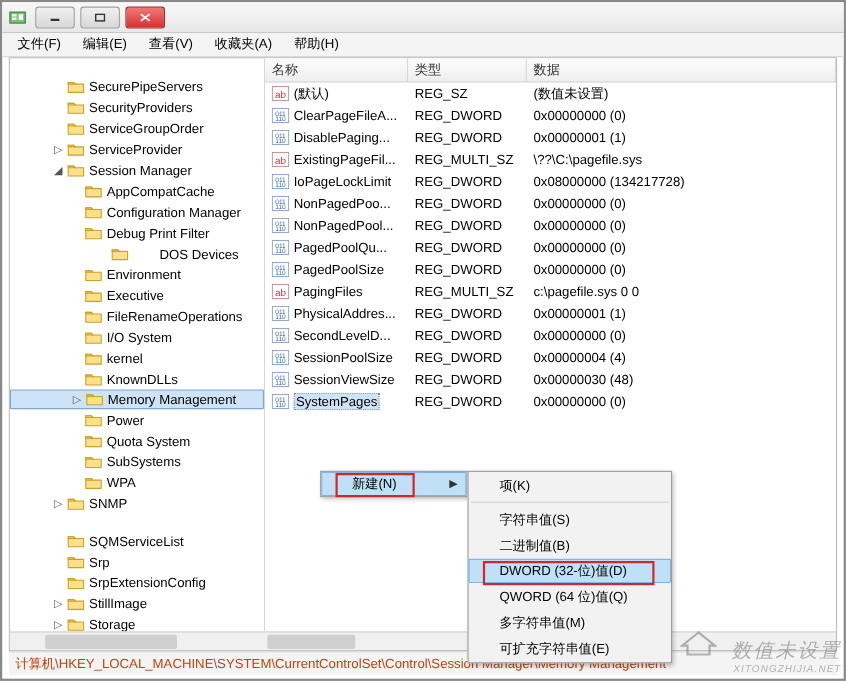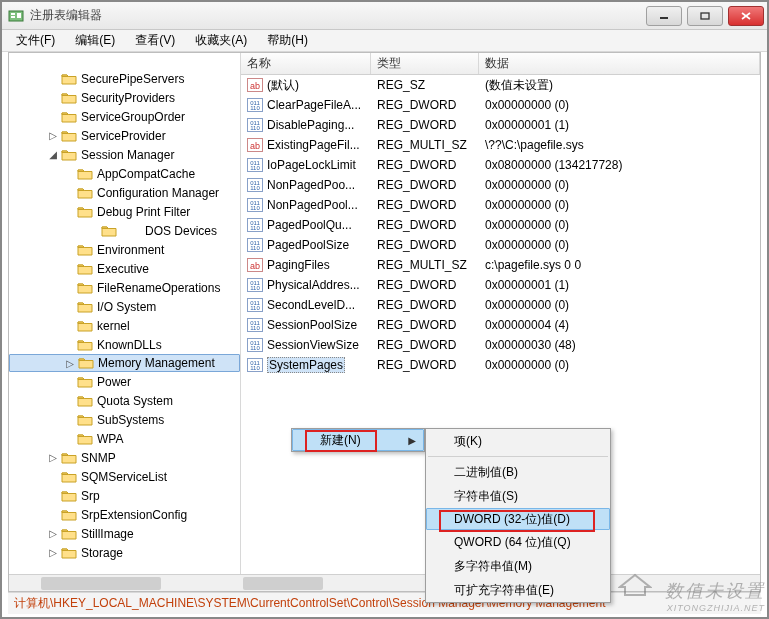--- a/index.html
+++ b/index.html
@@ -225,21 +225,20 @@
 
 <div class="titlebar">
   <span class="appicon">
     <svg width="16" height="16" viewBox="0 0 16 16">
       <rect x="1" y="3" width="14" height="10" fill="#7fbf7f" stroke="#3a7a3a"></rect>
       <rect x="3" y="5" width="4" height="2" fill="#fff"></rect>
       <rect x="3" y="8" width="4" height="2" fill="#fff"></rect>
       <rect x="9" y="5" width="4" height="5" fill="#fff"></rect>
     </svg>
   </span>
-  <span class="title">注册表编辑器</span>
   <div class="winbtns">
     <div class="winbtn">
       <svg width="10" height="8">
           <line x1="1" y1="6" x2="9" y2="6" stroke="#333" stroke-width="2"></line>
         </svg>
     </div>
     <div class="winbtn">
       <svg width="10" height="8">
           <rect x="1" y="1" width="8" height="6" fill="none" stroke="#333" stroke-width="1.3"></rect>
         </svg>
@@ -425,21 +424,21 @@
         <span>WPA</span>
       </div>
       <div class="treeline" style="padding-left: 38px;">
         <span class="arrow">▷</span>
         <span class="folder"><svg width="16" height="14" viewBox="0 0 16 14">
             <path d="M1 3 L6 3 L7.5 4.5 L15 4.5 L15 12 L1 12 Z" fill="#ffe08a" stroke="#c9a227"></path>
             <path d="M1 3 L6 3 L7.5 4.5 L1 4.5 Z" fill="#f3cf6b" stroke="#c9a227"></path>
           </svg></span>
         <span>SNMP</span>
       </div>
-      <div class="treeline" style="padding-left: 38px;">
+      <div class="treeline" style="padding-left: 38px; margin-top: 15px;">
         <span class="arrow"></span>
         <span class="folder"><svg width="16" height="14" viewBox="0 0 16 14">
             <path d="M1 3 L6 3 L7.5 4.5 L15 4.5 L15 12 L1 12 Z" fill="#ffe08a" stroke="#c9a227"></path>
             <path d="M1 3 L6 3 L7.5 4.5 L1 4.5 Z" fill="#f3cf6b" stroke="#c9a227"></path>
           </svg></span>
         <span>SQMServiceList</span>
       </div>
       <div class="treeline" style="padding-left: 38px;">
         <span class="arrow"></span>
         <span class="folder"><svg width="16" height="14" viewBox="0 0 16 14">
@@ -676,24 +675,24 @@
   </div>
 
   <div class="redbox" style="left:296px; top:377px; width:72px; height:22px;"></div>
 
   <div class="ctxmenu" id="submenu" style="left:416px; top:375px; width:186px;">
       <div class="ctxitem">
         <span>项(K)</span>
       </div>
       <div class="ctxdivider"></div>
       <div class="ctxitem">
+        <span>字符串值(S)</span>
+      </div>
+      <div class="ctxitem">
         <span>二进制值(B)</span>
-      </div>
-      <div class="ctxitem">
-        <span>字符串值(S)</span>
       </div>
       <div class="ctxitem hi">
         <span>DWORD (32-位)值(D)</span>
       </div>
       <div class="ctxitem">
         <span>QWORD (64 位)值(Q)</span>
       </div>
       <div class="ctxitem">
         <span>多字符串值(M)</span>
       </div>

